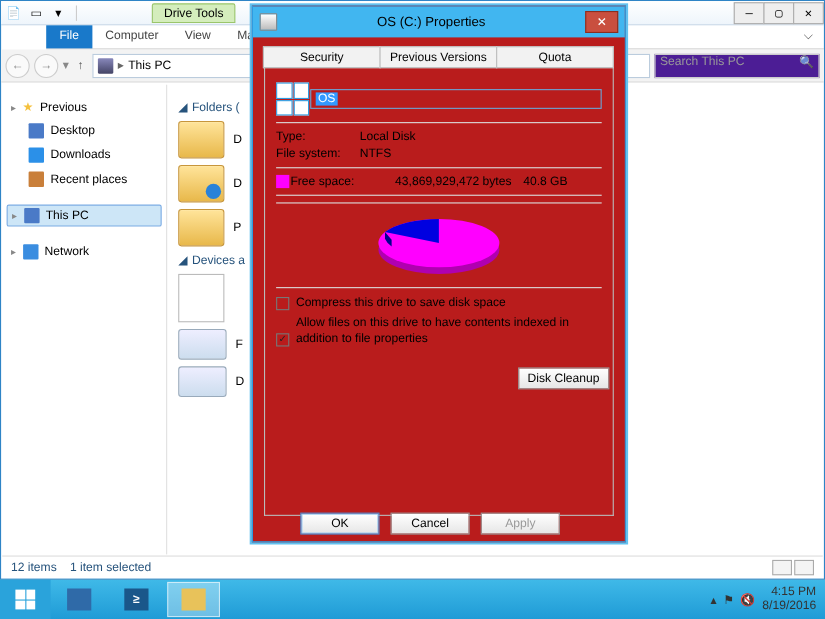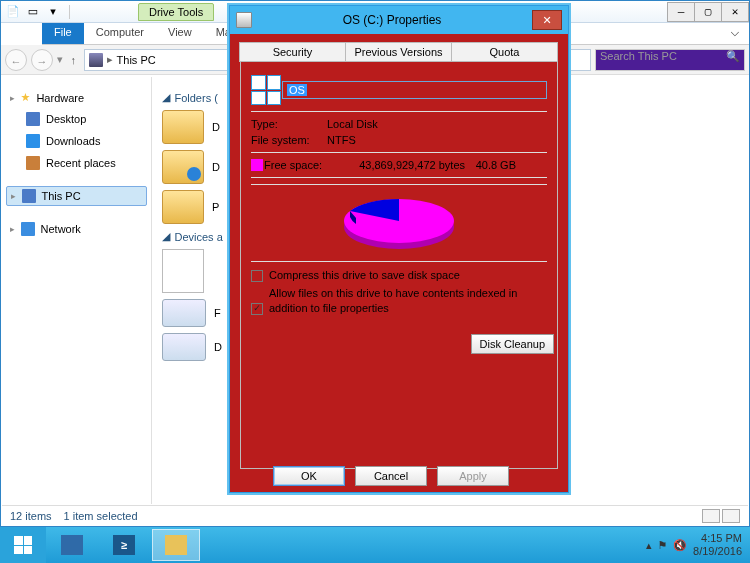--- a/index.html
+++ b/index.html
@@ -143,21 +143,21 @@
       <span class="mag">🔍</span>
     </div>
   </div>
 
   <div class="body">
     <div class="nav">
       <div class="group">
         <div class="row">
             <span class="caret">▸</span>
             <span class="star">★</span>
-            <span>Hardware</span>
+            <span>Previous</span>
           </div>
         <div class="row" style="padding-left:20px">
             <span class="ic"></span>
             <span>Desktop</span>
           </div>
         <div class="row" style="padding-left:20px">
             <span class="ic dl"></span>
             <span>Downloads</span>
           </div>
         <div class="row" style="padding-left:20px">

